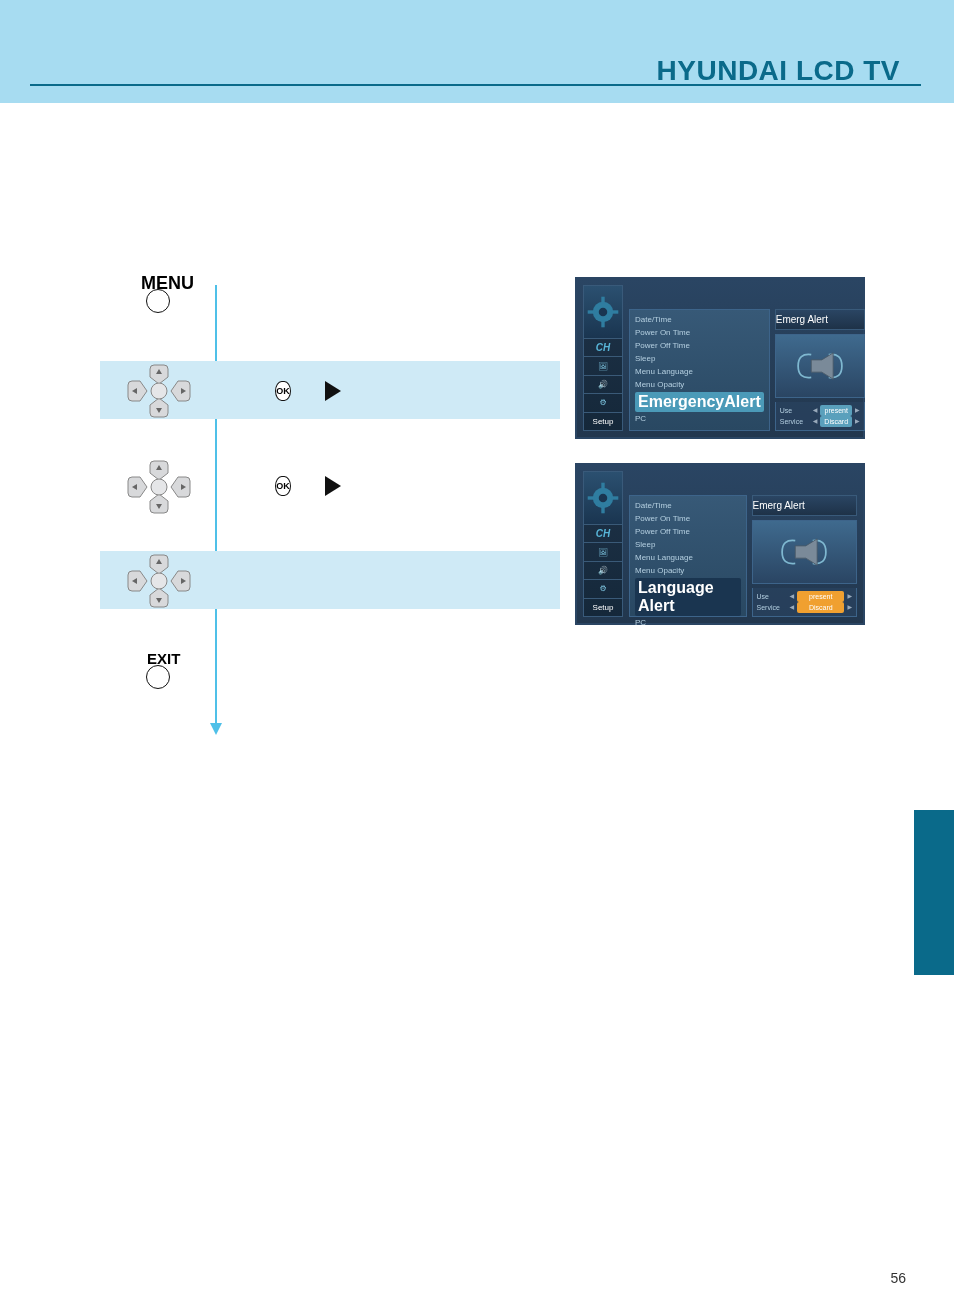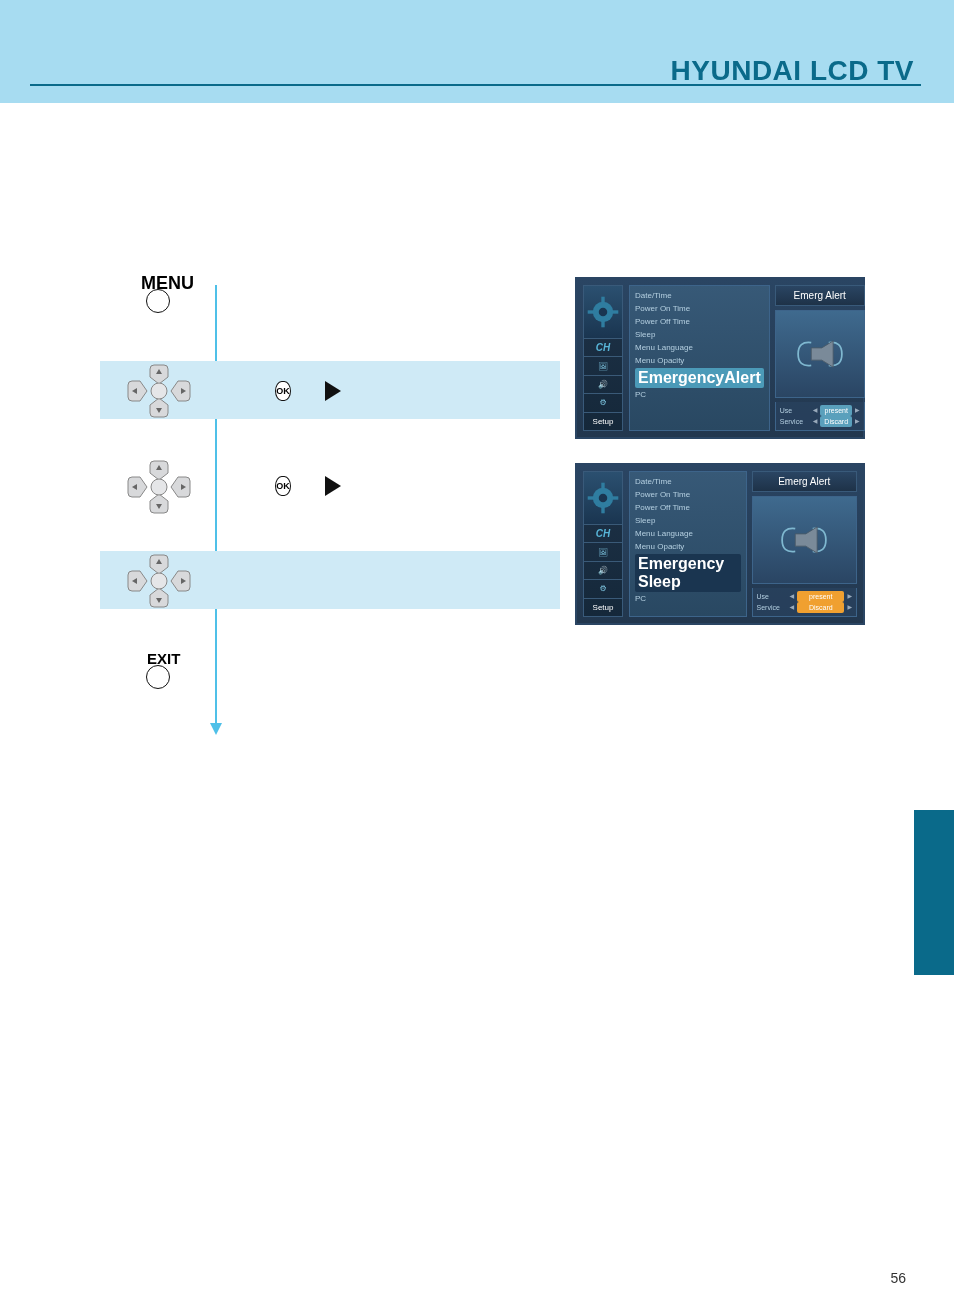--- a/index.html
+++ b/index.html
@@ -1,20 +1,20 @@
 <!DOCTYPE html>
 <html><head>
 <meta charset="utf-8">
 <style>
   * { box-sizing: border-box; margin: 0; padding: 0; }
   body { width: 954px; height: 1311px; background: #fff; font-family: Arial, sans-serif; position: relative; }
 
   .header-band { position: absolute; top: 0; left: 0; right: 0; height: 103px; background: #a7dcf1; }
   .header-line { position: absolute; top: 84px; left: 30px; right: 33px; height: 2px; background: #0a6a8a; }
-  .header-title { position: absolute; top: 55px; right: 40px; color: #0a6a8a; font-size: 28px; font-weight: bold; letter-spacing: 0.5px; }
+  .header-title { position: absolute; top: 55px; right: 54px; color: #0a6a8a; font-size: 28px; font-weight: bold; letter-spacing: 0.5px; }
 
   .side-tab { position: absolute; right: 0; top: 810px; width: 40px; height: 165px; background: #0a6a8a; }
 
   .page-num { position: absolute; bottom: 25px; right: 48px; color: #333; font-size: 14px; }
 
   .content { position: absolute; top: 265px; left: 100px; right: 90px; }
 
   .menu-label { position: absolute; left: 41px; top: 8px; font-size: 18px; font-weight: bold; }
   .exit-label  { position: absolute; left: 47px; top: 385px; font-size: 15px; font-weight: bold; }
 
@@ -43,28 +43,28 @@
 
   .osd { position: absolute; width: 290px; height: 162px; border: 2px solid #2a4563; background: linear-gradient(#2a4563,#22374e); }
   .osd1 { left: 475px; top: 12px; }
   .osd2 { left: 475px; top: 198px; }
 
   .osd-sidebar { position: absolute; left: 6px; top: 6px; width: 40px; bottom: 6px; background: linear-gradient(#1e3248,#15283a); border: 1px solid #395a7a; display: flex; flex-direction: column; }
   .osd-gear-box { height: 52px; background: linear-gradient(#2b5070,#1a3550); display: flex; align-items: center; justify-content: center; }
   .osd-tab { flex: 1; border-top: 1px solid #3a5a78; display: flex; align-items: center; justify-content: center; font-size: 8px; color: #7ec5e0; }
 
   .osd-main { position: absolute; left: 52px; top: 6px; right: 6px; bottom: 6px; display: flex; gap: 5px; }
-  .osd-col { flex: 1; display: flex; flex-direction: column; }
+  .osd-col { flex: 1; display: flex; flex-direction: column; margin-top: 24px; }
 
   .list-col { background: linear-gradient(#375977,#294862); border: 1px solid #3d648a; padding: 4px 5px; gap: 1px; }
   .list-item { font-size: 8px; color: #b4cfe0; line-height: 12px; white-space: nowrap; }
   .list-sel { background: #4b9ab8; color: #fff; padding: 1px 3px; border-radius: 2px; display: inline-block; font-weight: bold; }
 
   .right-col { display: flex; flex-direction: column; gap: 4px; }
-  .title-bar { background: linear-gradient(#2a4563,#1e3248); color: #fff; font-size: 10px; text-align: center; padding: 4px 0; border: 1px solid #395a7a; }
+  .title-bar { background: linear-gradient(#2a4563,#1e3248); color: #fff; font-size: 10px; padding: 4px 0; border: 1px solid #395a7a; }
   .speaker-box { flex: 1; background: linear-gradient(#3f6a8e,#2a4563); border: 1px solid #3d648a; display: flex; align-items: center; justify-content: center; }
   .settings-box { border: 1px solid #3d648a; border-top: none; padding: 3px 4px; background: rgba(42,69,99,0.6); }
   .setting-row { display: flex; align-items: center; justify-content: space-between; font-size: 7px; color: #b4cfe0; line-height: 11px; gap: 3px; }
   .setting-row .lbl { flex: 0 0 30px; }
   .pill { background: #5aa0bc; color: #fff; padding: 0 4px; border-radius: 2px; font-size: 7px; flex: 1; text-align: center; position: relative; }
   .pill.sel { background: #f0a030; }
   .tri-l, .tri-r { font-size: 6px; color: #9ab; }
 
   .gear-svg { width: 34px; height: 34px; }
   .dpad-svg { width: 70px; height: 56px; }
@@ -236,21 +236,21 @@
       <div class="osd-tab" style="color:#fff;">Setup</div>
     </div>
     <div class="osd-main">
       <div class="osd-col list-col">
         <div class="list-item">Date/Time</div>
         <div class="list-item">Power On Time</div>
         <div class="list-item">Power Off Time</div>
         <div class="list-item">Sleep</div>
         <div class="list-item">Menu Language</div>
         <div class="list-item">Menu Opacity</div>
-        <div><span class="list-sel" style="background:#1a3550;">Emergency Sleep</span></div>
+        <div><span class="list-sel" style="background:#1a3550;">Language Alert</span></div>
         <div class="list-item">PC</div>
       </div>
       <div class="osd-col right-col">
         <div class="title-bar">Emerg Alert</div>
         <div class="speaker-box">
           <svg class="speaker-svg" viewBox="0 0 80 50">
             <path d="M15 25 Q15 10 30 12" stroke="#7fb8d0" stroke-width="2" fill="none"></path>
             <path d="M15 25 Q15 40 30 38" stroke="#7fb8d0" stroke-width="2" fill="none"></path>
             <path d="M65 25 Q65 10 50 12" stroke="#7fb8d0" stroke-width="2" fill="none"></path>
             <path d="M65 25 Q65 40 50 38" stroke="#7fb8d0" stroke-width="2" fill="none"></path>

